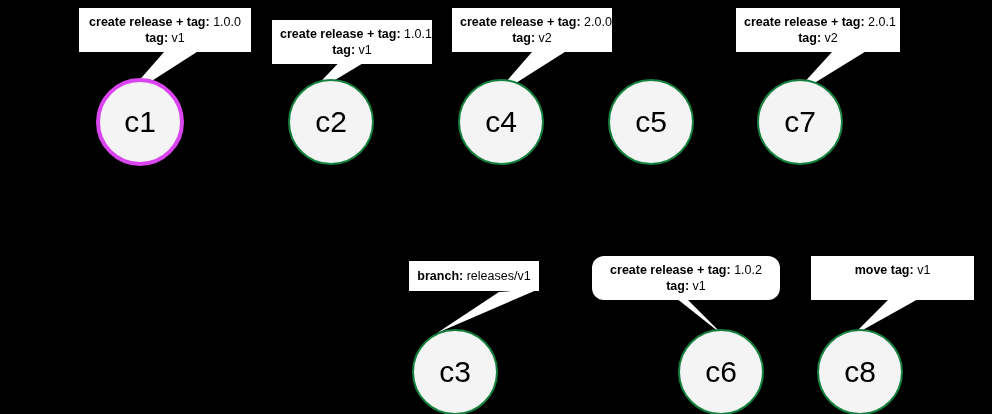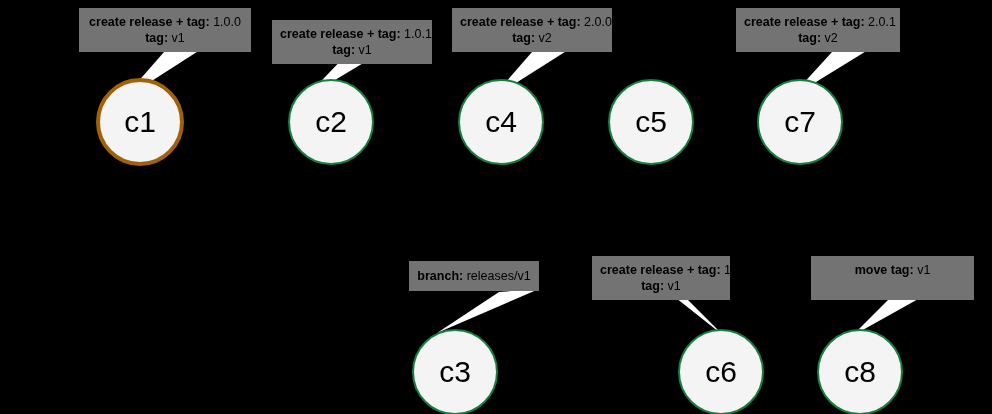--- a/index.html
+++ b/index.html
@@ -18,21 +18,21 @@
     position: absolute;
     left: 0;
     top: 0;
     width: 992px;
     height: 414px;
     background: #000000;
   }
   
   .callout {
     position: absolute;
-    background: #737373;
+    background: #ffffff;
     color: #000000;
     box-sizing: border-box;
     text-align: center;
     font-size: 12.5px;
     line-height: 16px;
     padding: 6px 8px 7px 8px;
     z-index: 5;
   }
   .callout .line {
     white-space: nowrap;
@@ -67,21 +67,21 @@
     font-size: 30px;
     color: #000000;
     font-family: "Liberation Sans", sans-serif;
     line-height: 1;
     letter-spacing: 0px;
   }
   .node.plain {
     border: 2px solid #15803d;
   }
   .node.selected {
-    border: 4px solid #a16207;
+    border: 4px solid #d946ef;
   }
 </style>
 </head>
 <body>
 
 <div id="diagram-canvas">
 
   <div class="tail" style="left:122px; top:50px; width:80px; height:52px;">
     <svg width="80" height="52" viewBox="0 0 80 52">
       <polygon points="78,0 42,2 0,50" fill="#ffffff"></polygon>
@@ -168,21 +168,21 @@
     </div>
   </div>
 
   <div class="callout" style="left:409px; top:261px; width:130px; height:30px; padding-top:7px;">
     <div class="line">
       <span class="k">branch:</span>
       <span class="v">releases/v1</span>
     </div>
   </div>
 
-  <div class="callout" style="left:592px; top:256px; width:138px; height:44px;">
+  <div class="callout" style="left:592px; top:256px; width:188px; height:44px;border-radius:12px;">
     <div class="line">
       <span class="k">create release + tag:</span>
       <span class="v">1.0.2</span>
     </div>
     <div class="line">
       <span class="k">tag:</span>
       <span class="v">v1</span>
     </div>
   </div>
 

